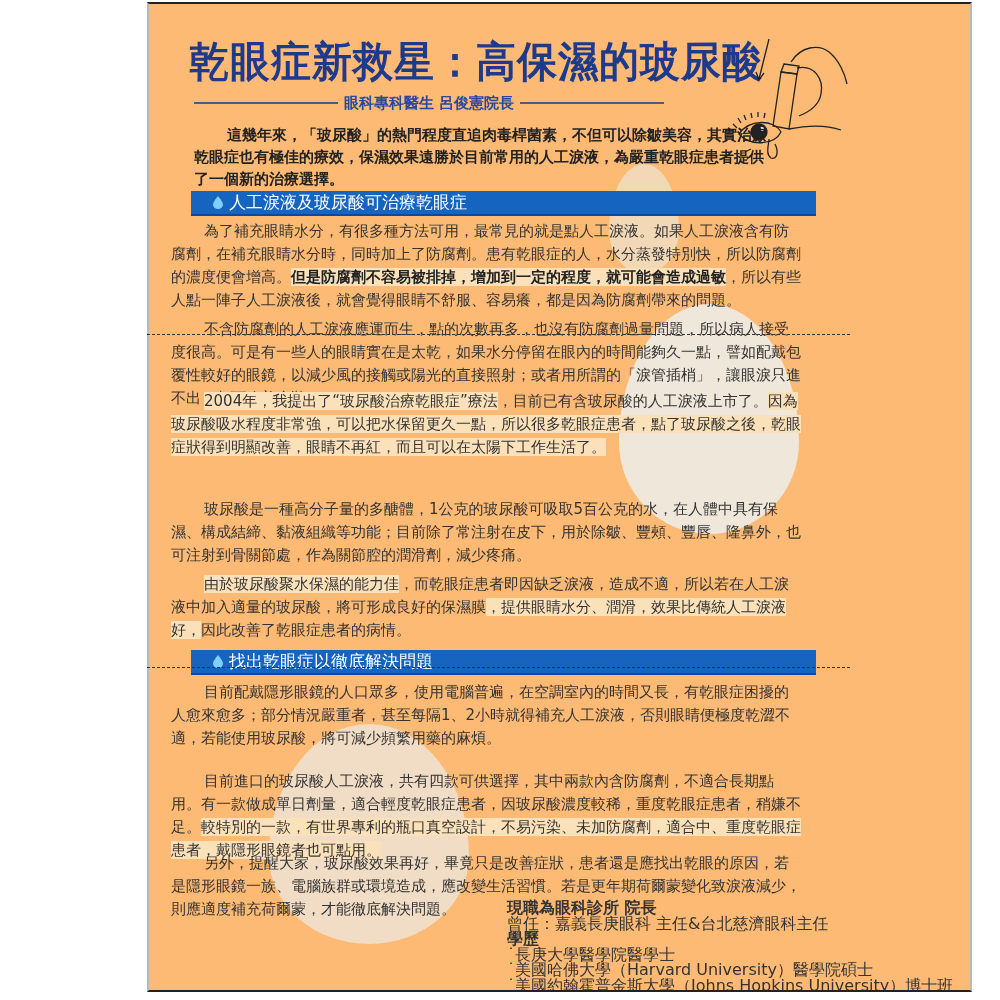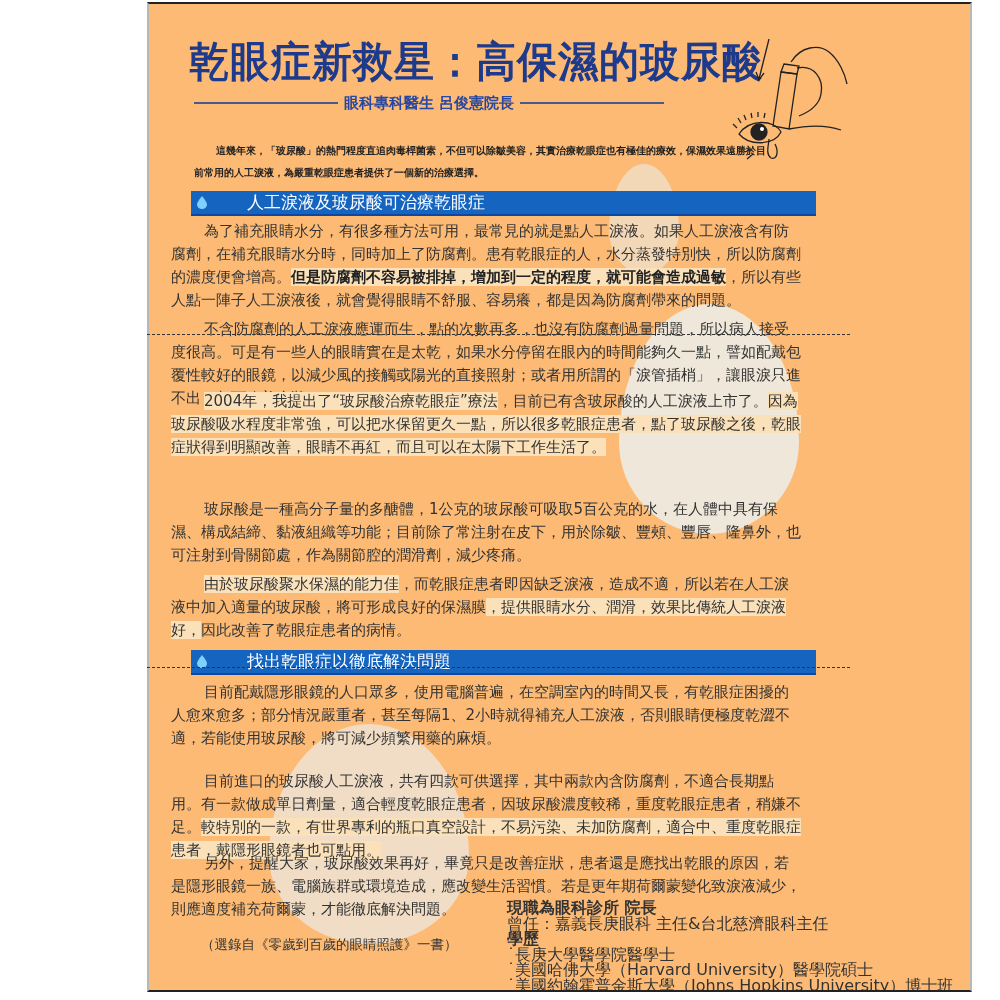--- a/index.html
+++ b/index.html
@@ -21,28 +21,27 @@
   .title {
     position: absolute; left: 40px; top: 30px; margin: 0;
     font-size: 40px; font-weight: bold; color: #1e3a8a; letter-spacing: 1px;
     font-family: "DejaVu Sans", sans-serif; transform: scaleY(1.05); white-space: nowrap;
   }
   .byline { position: absolute; left: 45px; top: 88px; width: 470px; height: 22px; display: flex; align-items: center; }
   .byline .rule { flex: 1; height: 1.5px; background: #4a5a8a; }
   .byline .name { padding: 0 6px; font-size: 15px; color: #2747a0; font-weight: bold; white-space: nowrap; }
   .illus { position: absolute; left: 580px; top: 30px; width: 120px; height: 130px; }
 
-  .intro { position: absolute; left: 45px; top: 120px; width: 580px; font-size: 10px; line-height: 22px; font-weight: bold; color: #222; margin-top: 16px; }
+  .intro { position: absolute; left: 45px; top: 120px; width: 580px; font-size: 15px; line-height: 22px; font-weight: bold; color: #222; }
   .intro p { margin: 0; text-indent: 2.2em; }
 
   .sec-bar {
     position: absolute; left: 42px; width: 625px; height: 25px; background: #1565c0;
-    display: flex; align-items: center; box-sizing: border-box; padding-left: 6px;
+    display: flex; align-items: center; box-sizing: border-box; padding-left: 22px;
     border-bottom: 2px solid #0d47a1;
-    gap: 34px;
   }
   .sec-bar .drop { width: 10px; height: 13px; margin-right: 6px; }
   .sec-bar .lbl { color: #fff; font-size: 17px; white-space: nowrap; }
   .sec-bar .q { color: #cfe3ff; font-size: 14px; margin-left: 4px; }
 
   .para { position: absolute; left: 22px; width: 630px; font-size: 15px; line-height: 23px; color: #333; z-index: 1; }
   .para p { margin: 0; text-indent: 2.2em; }
   .hl { background: #fbe1b9; }
   .hl.b { font-weight: bold; color: #222; }
 
@@ -120,21 +119,20 @@
   <div class="para" style="top:677px;">
     <p>目前配戴隱形眼鏡的人口眾多，使用電腦普遍，在空調室內的時間又長，有乾眼症困擾的人愈來愈多；部分情況嚴重者，甚至每隔1、2小時就得補充人工淚液，否則眼睛便極度乾澀不適，若能使用玻尿酸，將可減少頻繁用藥的麻煩。</p>
   </div>
   <div class="para" style="top:750px;margin-top:16px;">
     <p><span>目前進口的玻尿酸人工淚液，共有四款可供選擇，其中兩款內含防腐劑，不適合長期點用。有一款做成單日劑量，適合輕度乾眼症患者，因玻尿酸濃度較稀，重度乾眼症患者，稍嫌不足。</span><span class="hl">較特別的一款，有世界專利的瓶口真空設計，不易污染、未加防腐劑，適合中、重度乾眼症患者，戴隱形眼鏡者也可點用。</span></p>
   </div>
   <div class="para" style="top:848px;">
     <p>另外，提醒大家，玻尿酸效果再好，畢竟只是改善症狀，患者還是應找出乾眼的原因，若是隱形眼鏡一族、電腦族群或環境造成，應改變生活習慣。若是更年期荷爾蒙變化致淚液減少，則應適度補充荷爾蒙，才能徹底解決問題。</p>
   </div>
 
-  <div class="cite">（選錄自《零歲到百歲的眼睛照護》一書）</div>
 
   <div class="bio">
     <div class="b">現職為眼科診所 院長</div>
     <div>曾任：嘉義長庚眼科 主任&amp;台北慈濟眼科主任</div>
     <div class="b">學歷</div>
     <div>˙長庚大學醫學院醫學士</div>
     <div>˙美國哈佛大學（Harvard University）醫學院碩士</div>
     <div>˙美國約翰霍普金斯大學（Johns Hopkins University）博士班</div>
   </div>
 </div>

